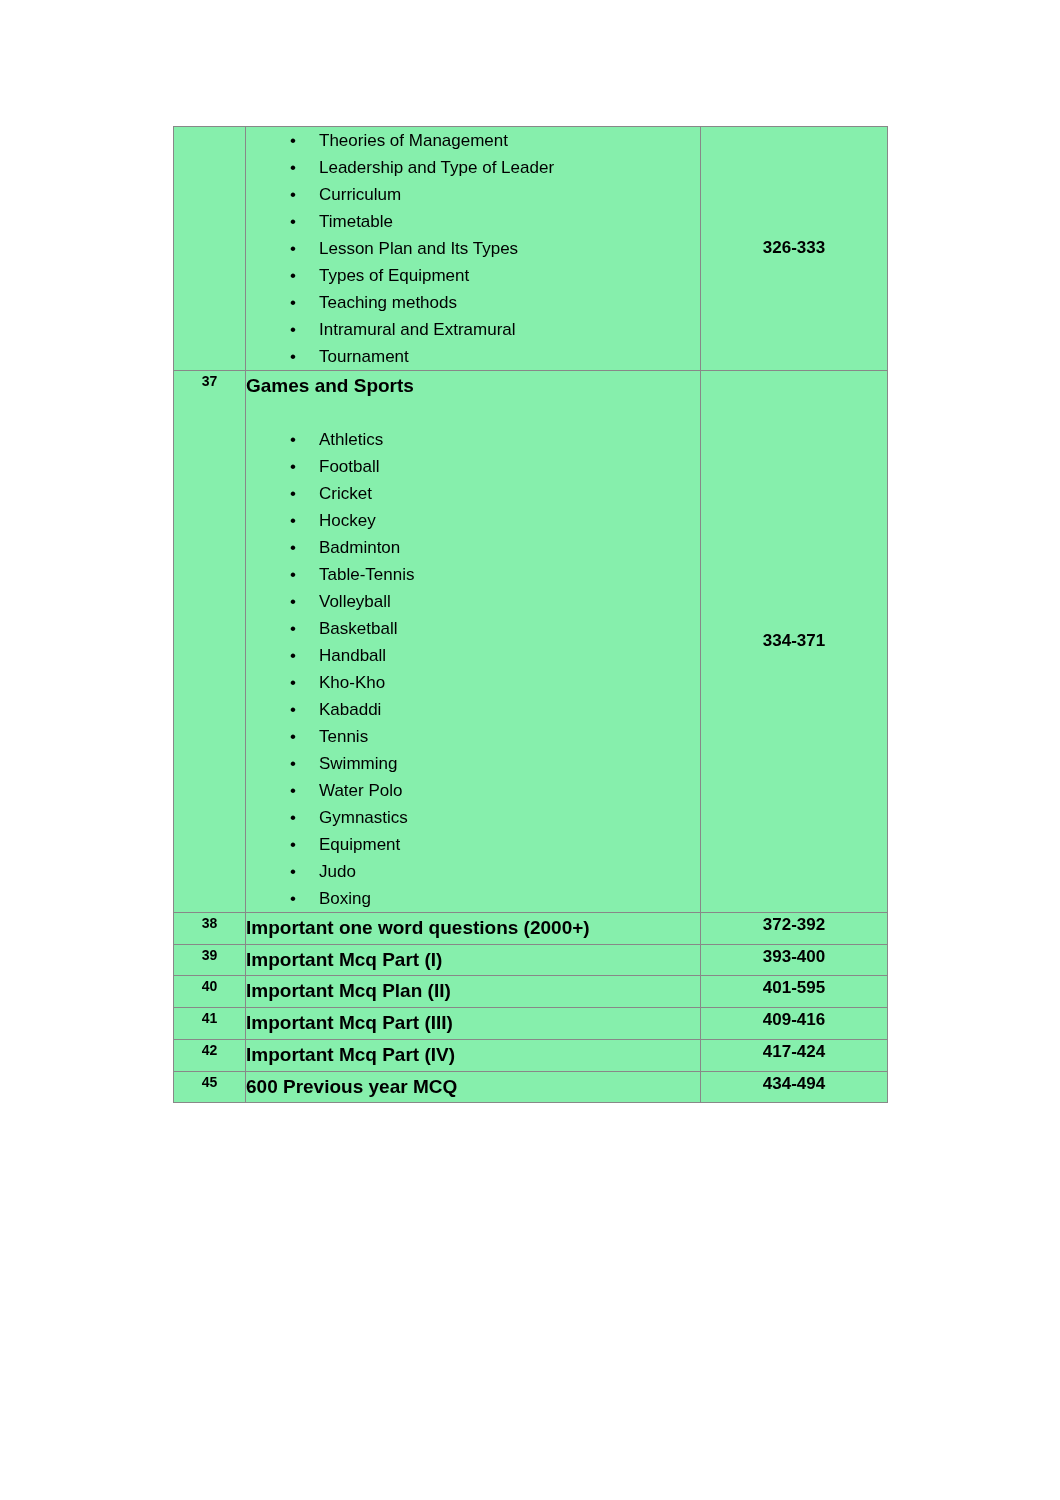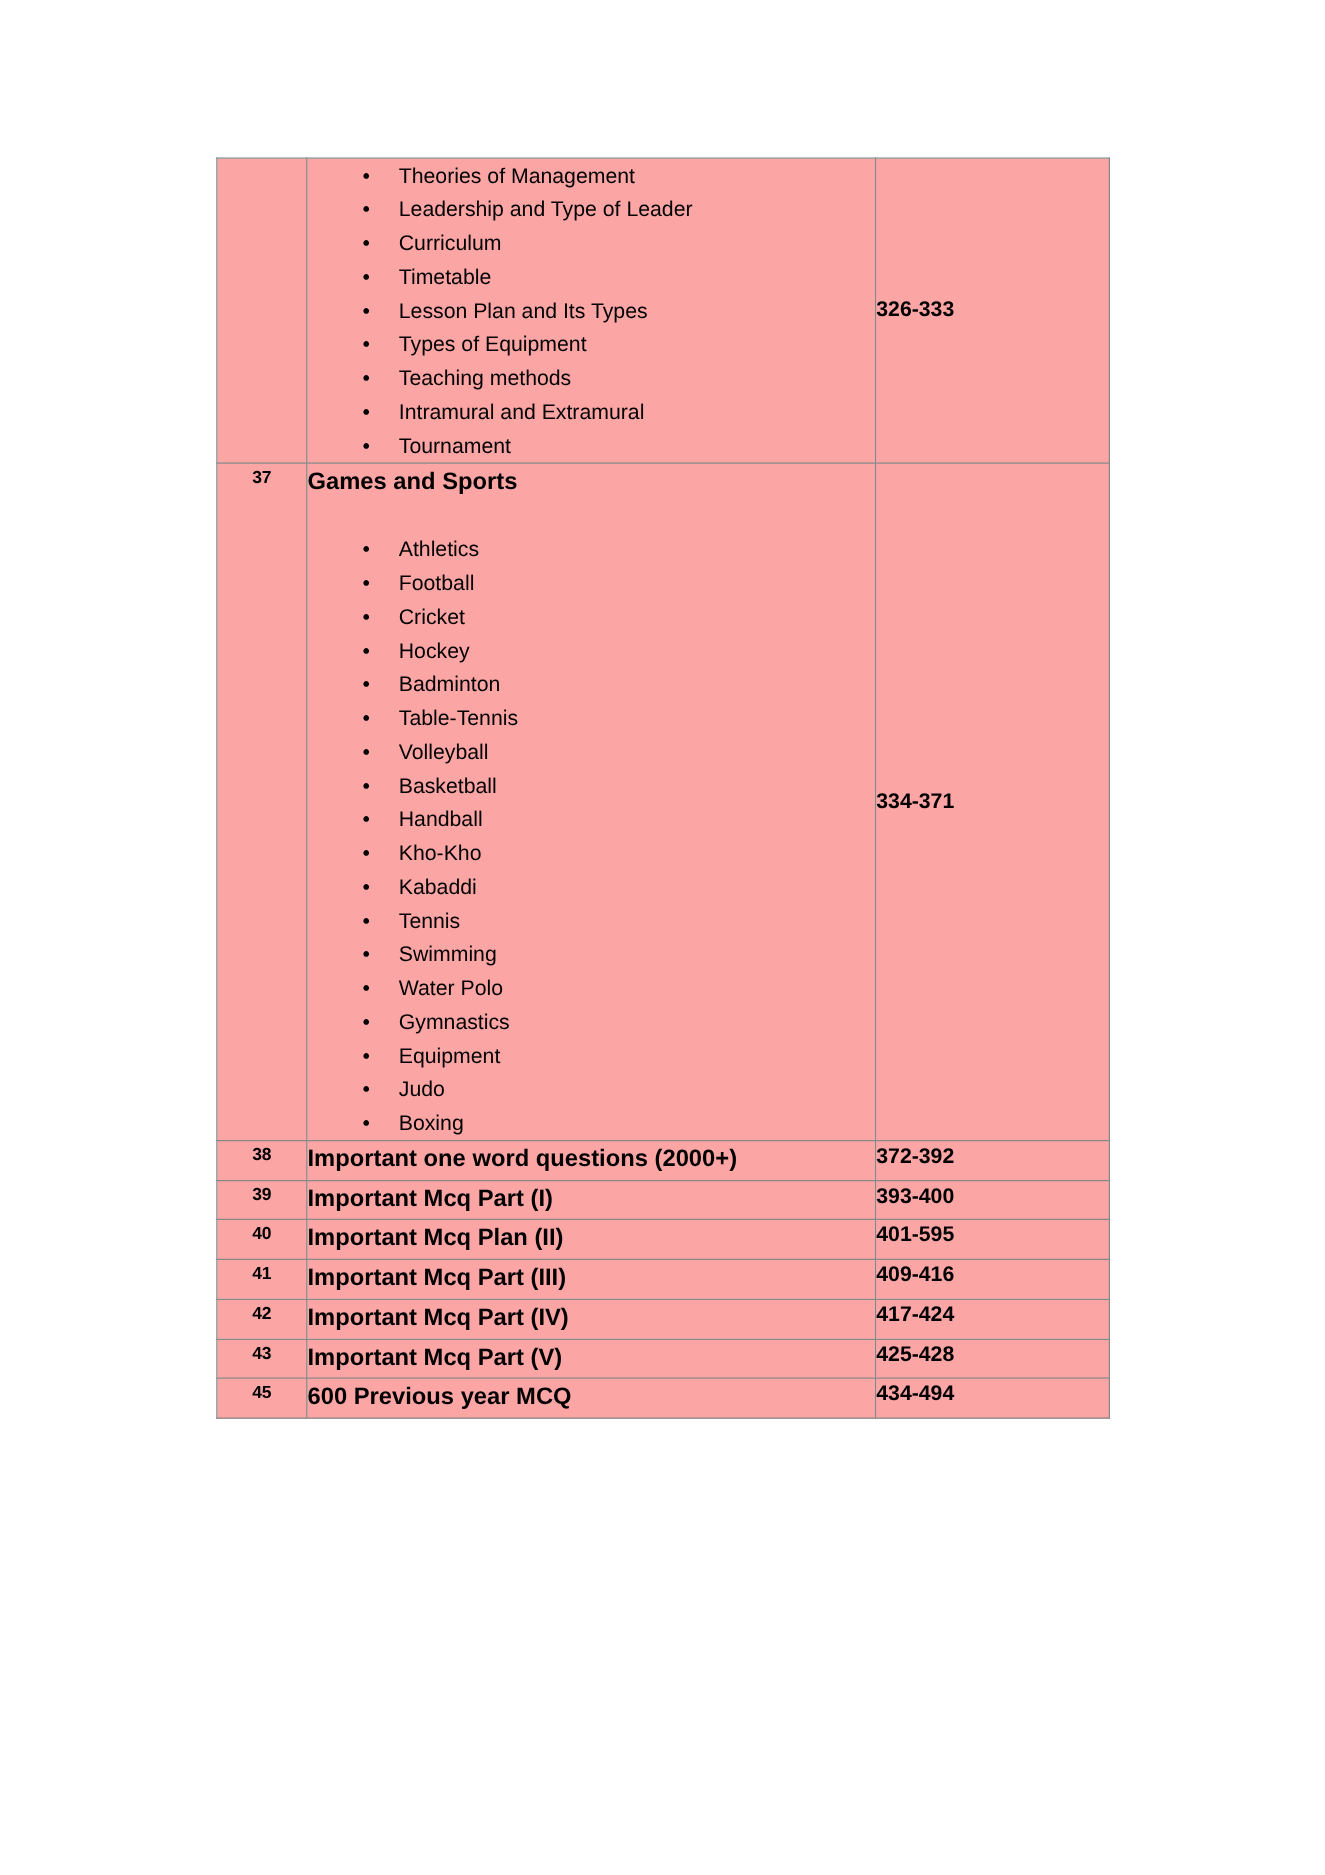--- a/index.html
+++ b/index.html
@@ -28,21 +28,21 @@
     top: 126px;
     width: 714px;
     border-collapse: collapse;
     table-layout: fixed;
   }
 
   .toc-table td {
     border: 1px solid #888888;
     vertical-align: top;
     padding: 0;
-    background: #fca5a5;
+    background: #86efac;
   }
 
   
   col.c-num  { width: 72px; }
   col.c-body { width: 455px; }
   col.c-page { width: 187px; }
 
   .cell-num {
     text-align: center;
     font-weight: bold;
@@ -59,20 +59,21 @@
     line-height: 1.45;
   }
 
   .cell-body .row-title {
     font-weight: bold;
     font-size: 19px;
     line-height: 1.62;
   }
 
   .cell-page {
+    text-align: center;
     font-weight: bold;
     font-size: 17px;
     padding-top: 10px;
     padding-bottom: 26px;
     line-height: 1.45;
   }
 
   
   .cell-page.v-center {
     vertical-align: middle;
@@ -193,27 +194,20 @@
           <td class="cell-page"><span>409-416</span></td>
         </tr>
         <tr>
           <td class="cell-num"><span>42</span></td>
           <td class="cell-body">
             <div class="row-title">Important Mcq Part (IV)</div>
           </td>
           <td class="cell-page"><span>417-424</span></td>
         </tr>
         <tr>
-          <td class="cell-num"><span>43</span></td>
-          <td class="cell-body">
-            <div class="row-title">Important Mcq Part (V)</div>
-          </td>
-          <td class="cell-page"><span>425-428</span></td>
-        </tr>
-        <tr>
           <td class="cell-num"><span>45</span></td>
           <td class="cell-body">
             <div class="row-title">600 Previous year MCQ</div>
           </td>
           <td class="cell-page"><span>434-494</span></td>
         </tr>
       </tbody>
   </table>
 </div>
 

